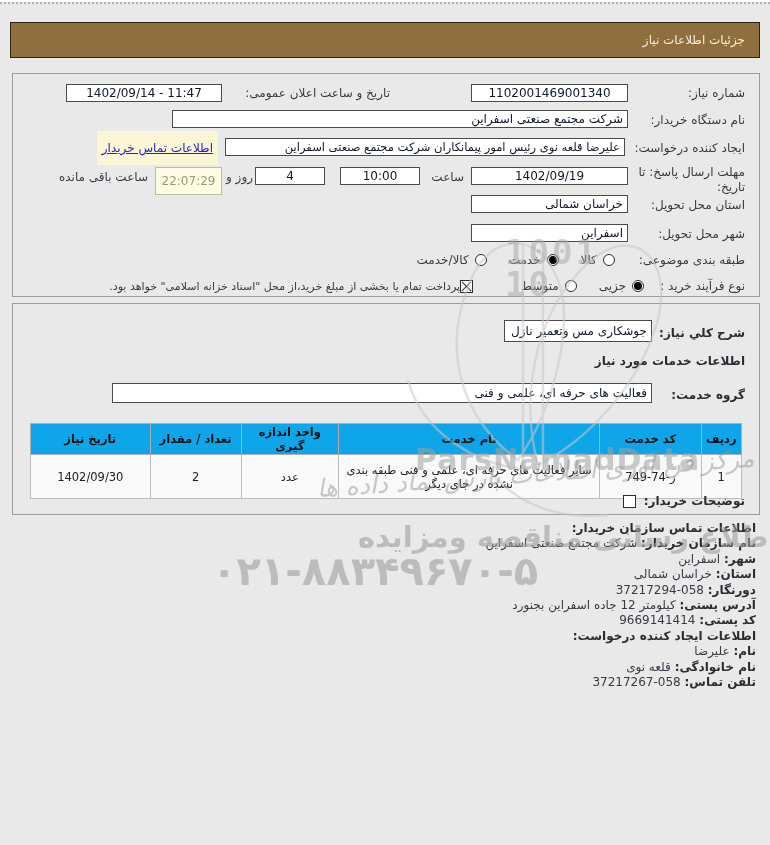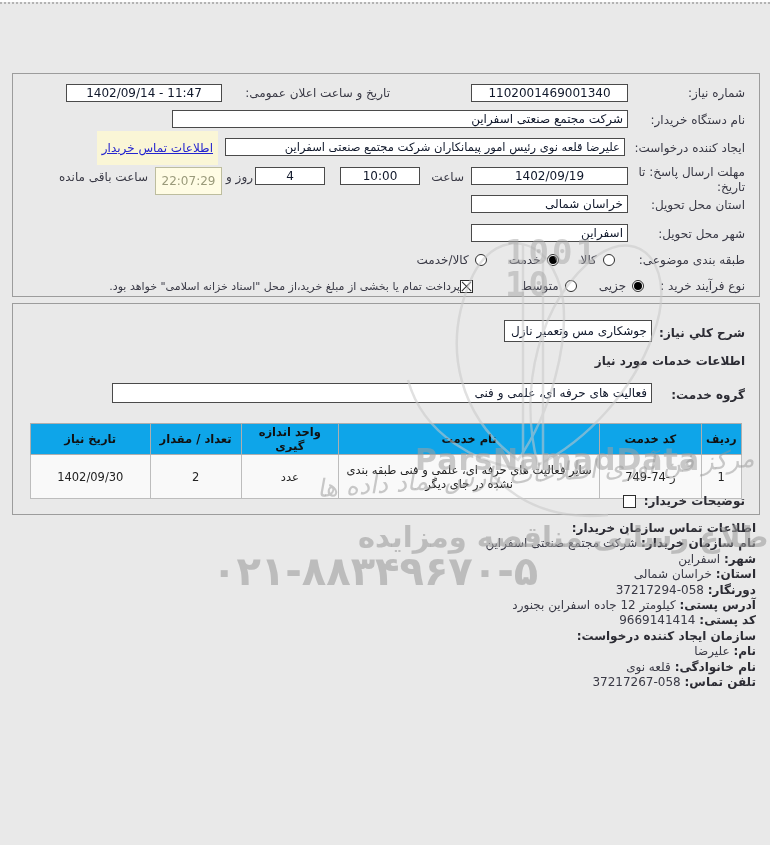--- a/index.html
+++ b/index.html
@@ -100,20 +100,23 @@
     color:rgba(158,158,158,.6); direction:ltr; letter-spacing:2px; }
   .wm-flower { left:368px; top:230px; opacity:.55; }
 </style>
 </head>
 <body>
 
 <div id="page">
   <div class="topwhite"></div>
   <div class="dotline"></div>
 
+  <div class="titlebar">
+    <span>جزئیات اطلاعات نیاز</span>
+  </div>
 
   <div class="groupbox" id="box1"></div>
 
   <div class="absrow" style="top:84px; right:25px; height:18px;">
     <span class="lbl">شماره نیاز:</span>
   </div>
   <div class="ibox center" style="position:absolute; top:84px; right:142px; width:157px; z-index:2;">
     <span dir="ltr">1102001469001340</span>
   </div>
   <div class="absrow" style="top:84px; right:380px; height:18px;">
@@ -275,21 +278,21 @@
     </div>
     <div class="cline">
       <span class="clabel">آدرس پستی:</span>
       <span class="cval">کیلومتر 12 جاده اسفراین بجنورد</span>
     </div>
     <div class="cline">
       <span class="clabel">کد پستی:</span>
       <span class="cval" dir="ltr">9669141414</span>
     </div>
     <div class="cline">
-      <span class="clabel">سازمان ایجاد کننده درخواست:</span>
+      <span class="clabel">اطلاعات ایجاد کننده درخواست:</span>
     </div>
     <div class="cline">
       <span class="clabel">نام:</span>
       <span class="cval">علیرضا</span>
     </div>
     <div class="cline">
       <span class="clabel">نام خانوادگی:</span>
       <span class="cval">قلعه نوی</span>
     </div>
     <div class="cline">

